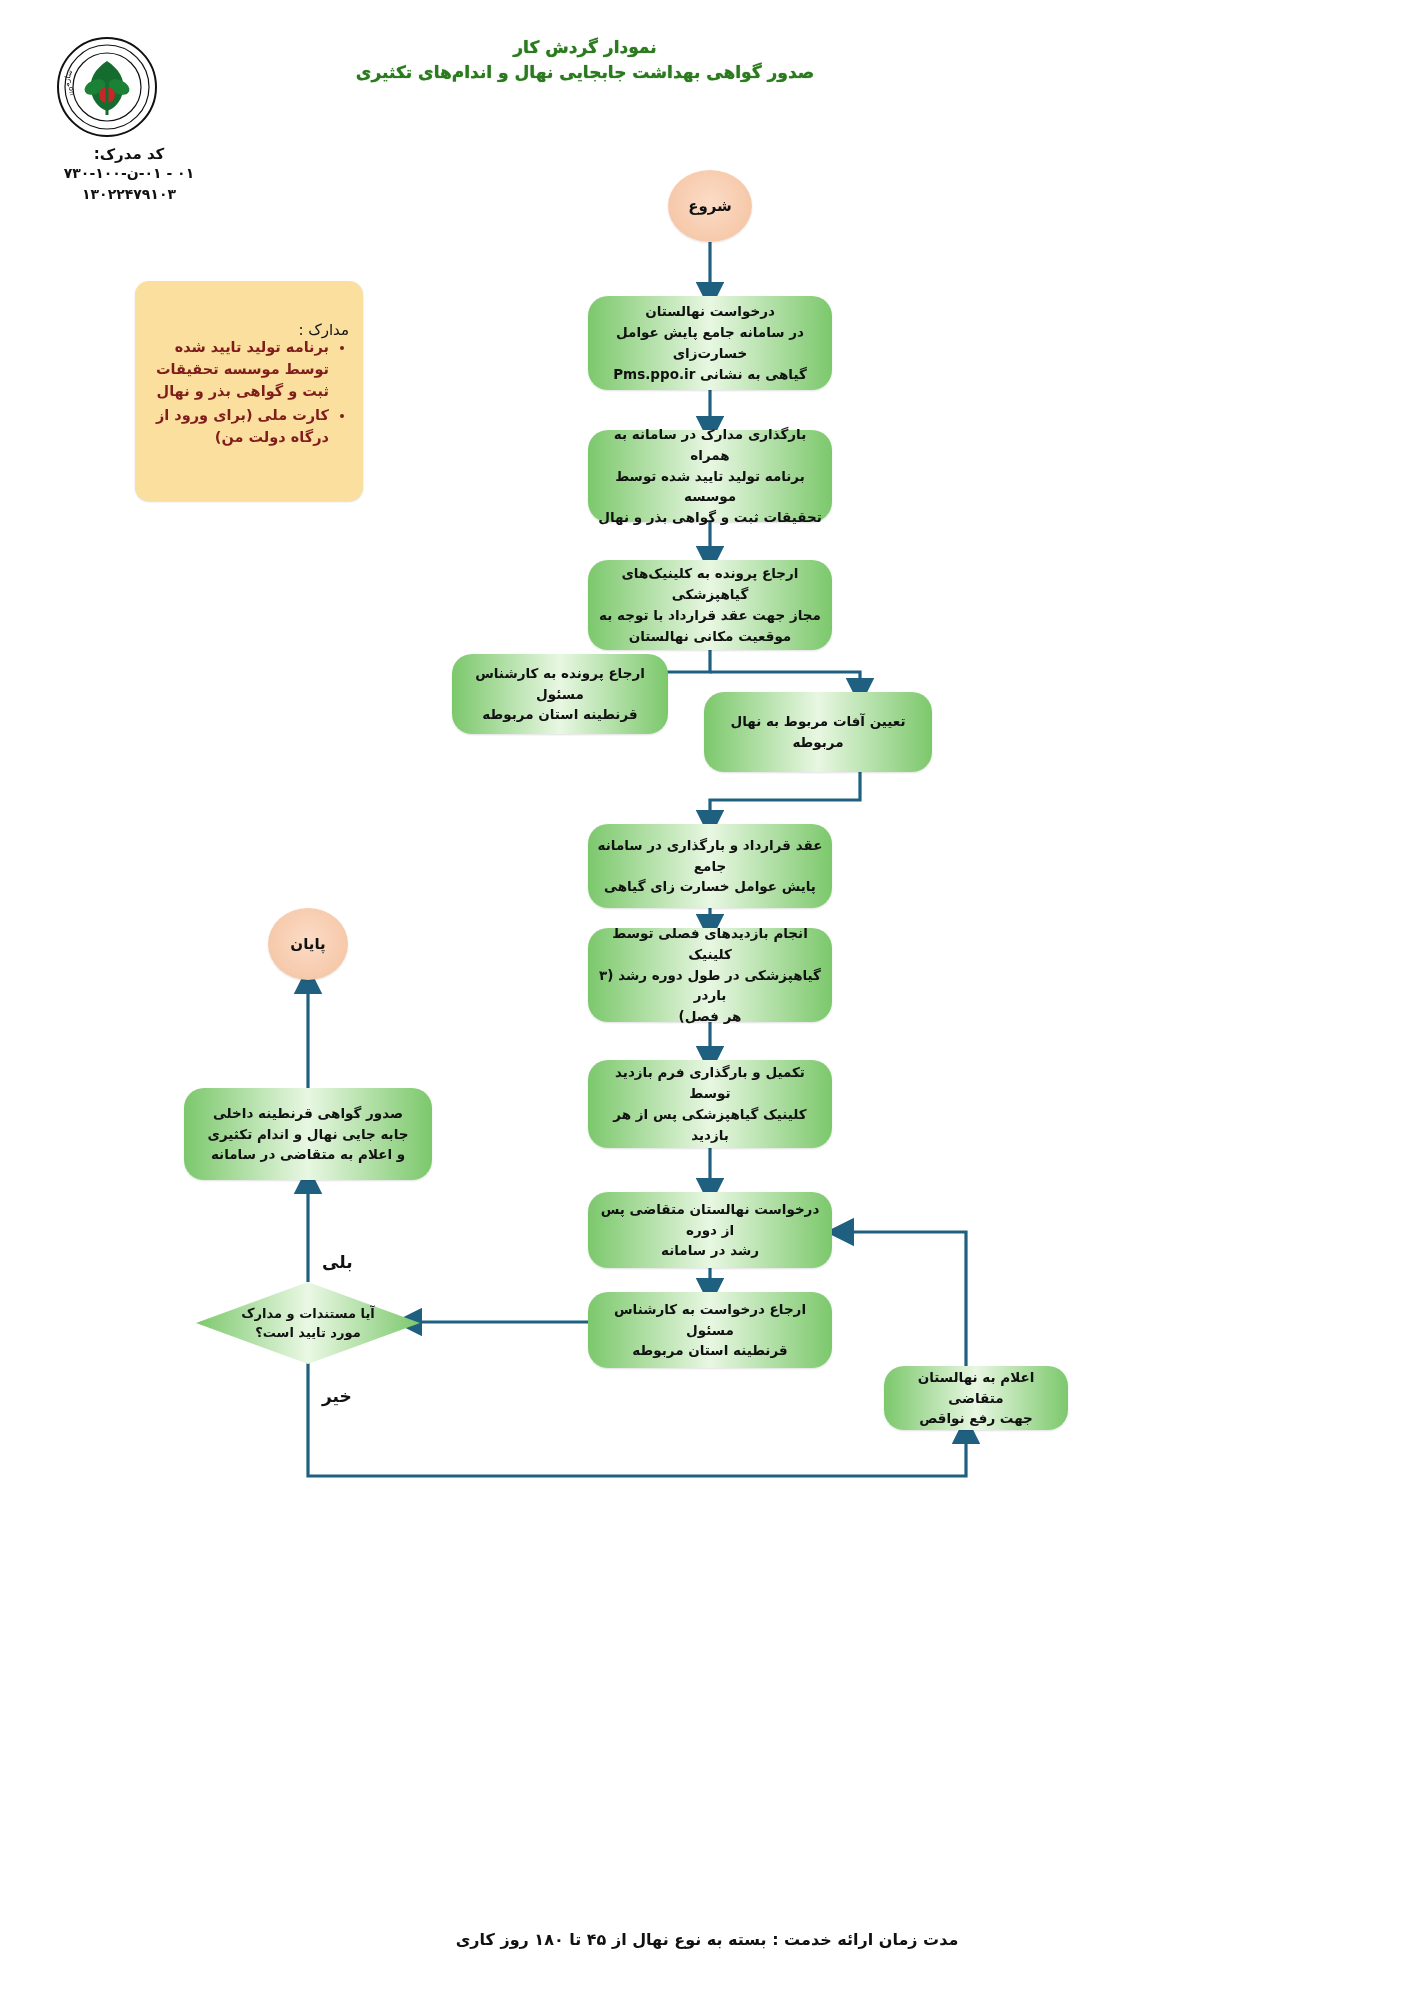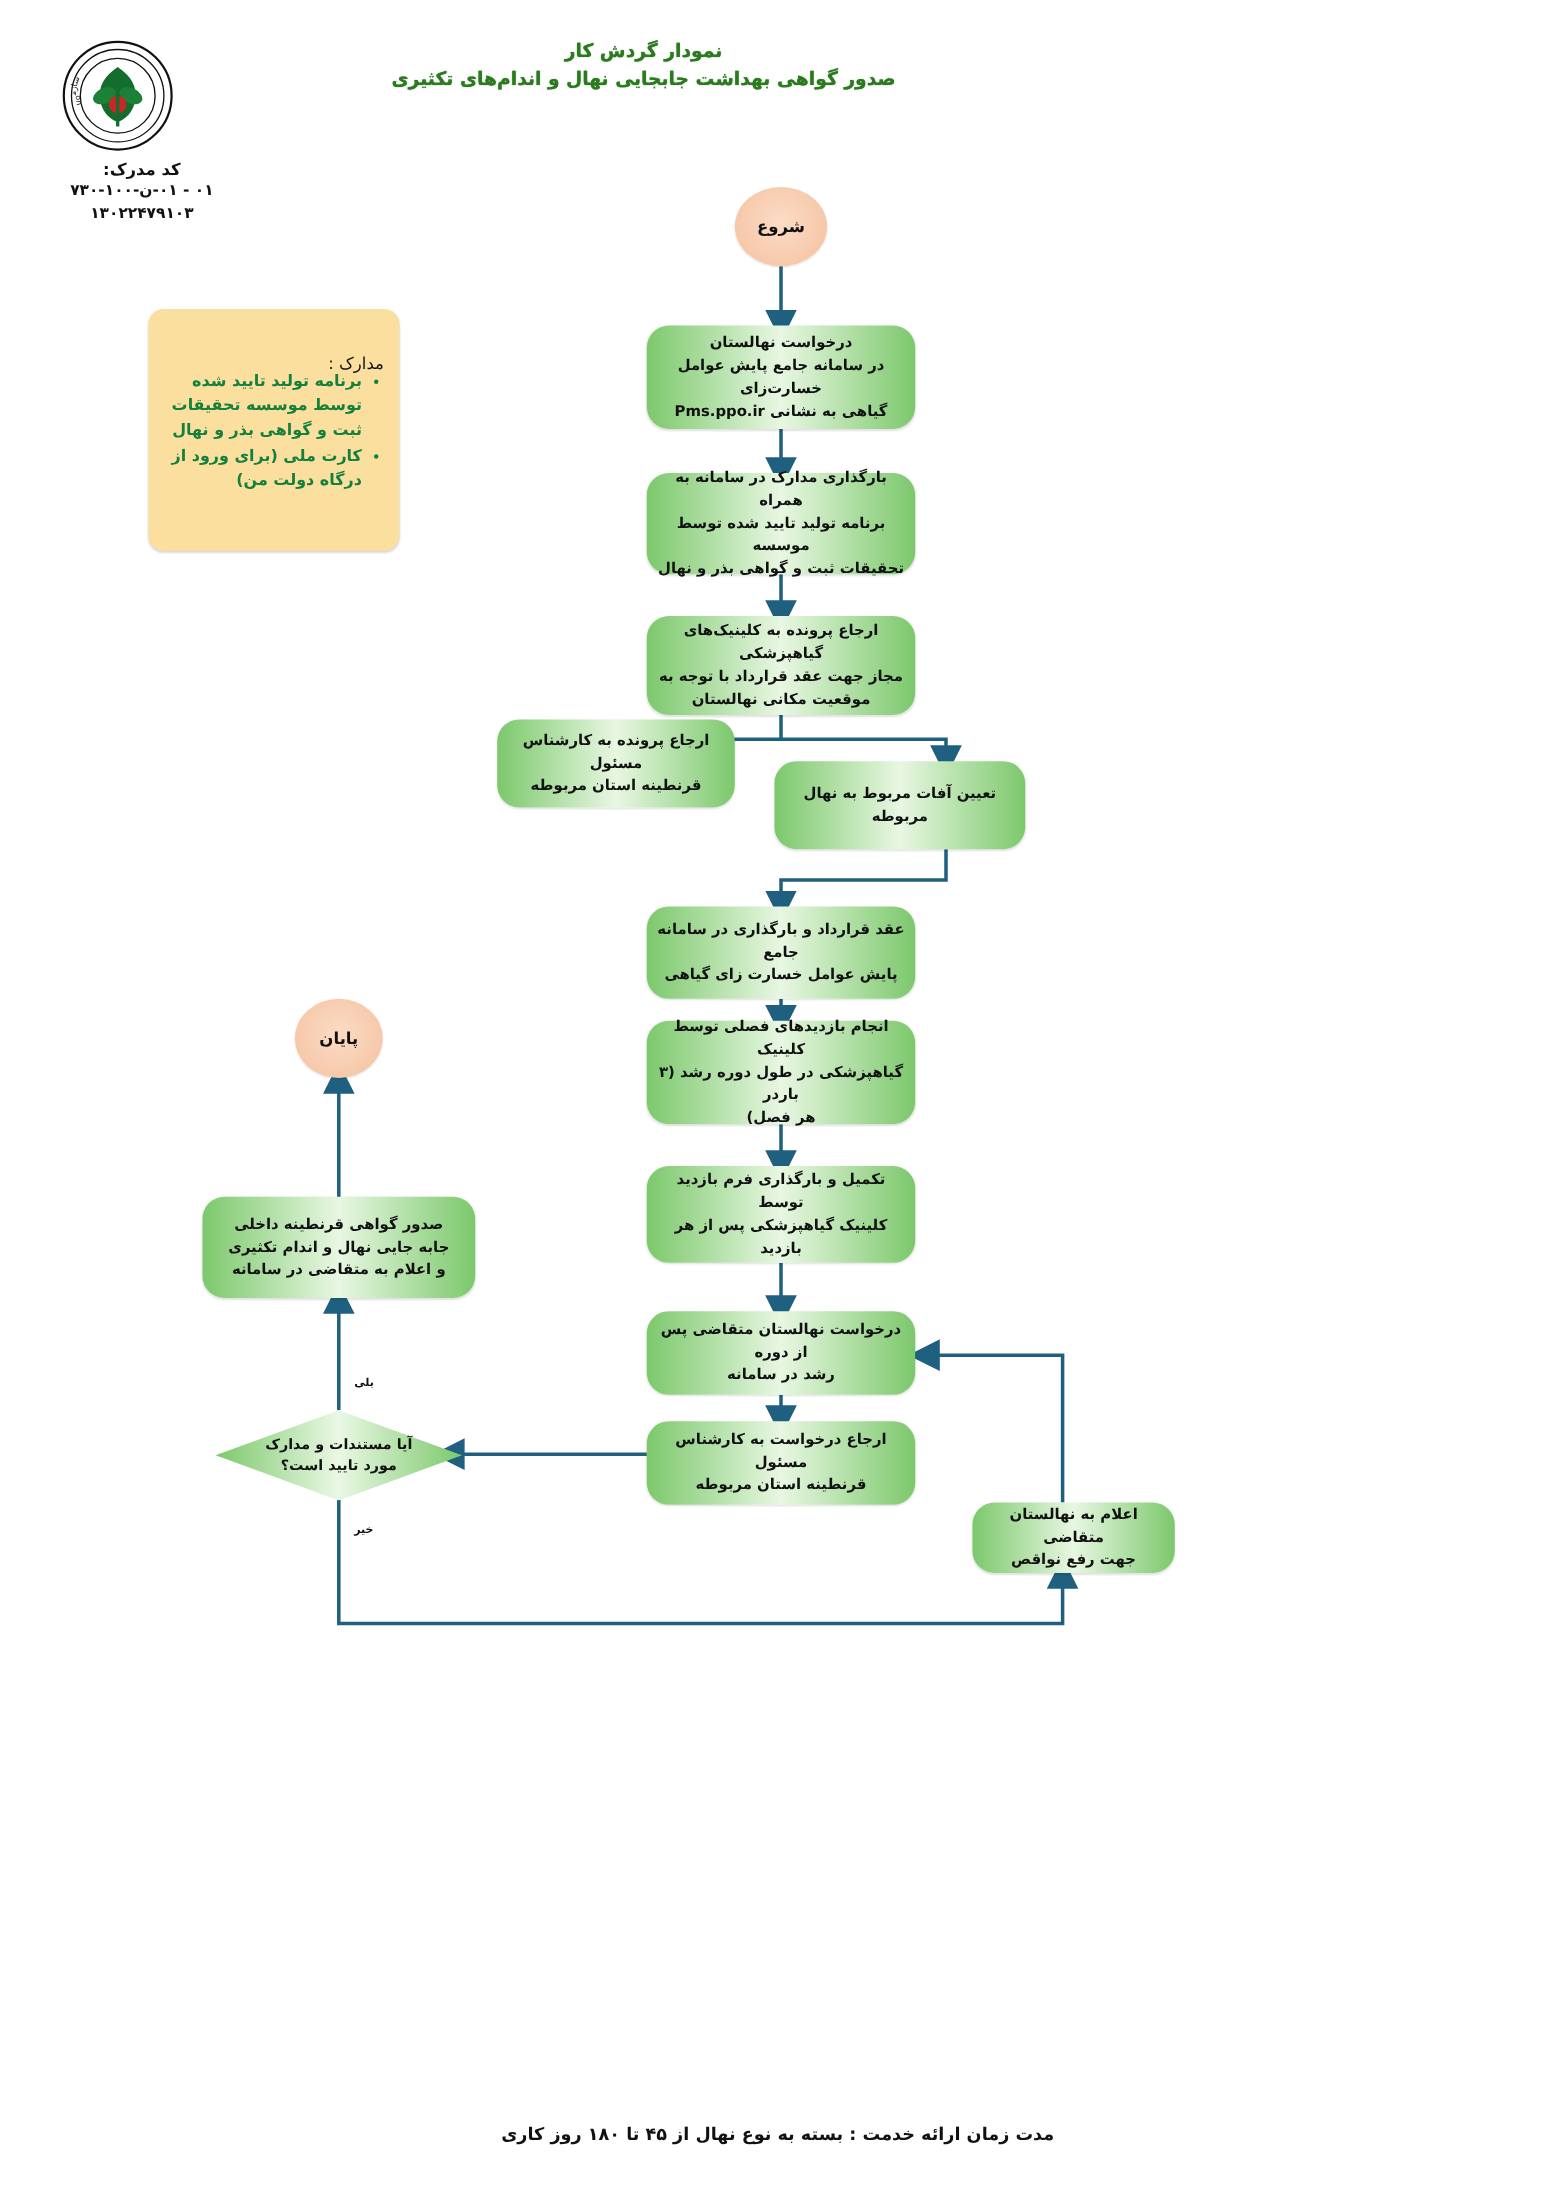--- a/index.html
+++ b/index.html
@@ -27,21 +27,21 @@
     box-shadow:0 1px 2px rgba(0,0,0,.15);
   }
   #docs-title{
     position:absolute;right:14px;top:40px;font-size:15px;font-weight:normal;color:#111;
   }
   #docs-list{
     position:absolute;right:16px;left:14px;top:55px;margin:0;padding:0 18px 0 0;
     list-style:disc;direction:rtl;
   }
   #docs-list li{
-    font-size:14.5px;font-weight:bold;color:#15803d;line-height:1.52;margin-bottom:2px;
+    font-size:14.5px;font-weight:bold;color:#7f1d1d;line-height:1.52;margin-bottom:2px;
     text-align:right;
   }
 
   
   .proc{
     position:absolute;
     background:linear-gradient(90deg,#7cc86c 0%, #e8f7e2 50%, #7cc86c 100%);
     display:flex;align-items:center;justify-content:center;text-align:center;
     color:#111;font-size:13.5px;font-weight:bold;line-height:1.55;
     padding:4px 8px;box-sizing:border-box;
@@ -57,21 +57,21 @@
   }
   .diamond-wrap{position:absolute;}
   .diamond-wrap svg{position:absolute;left:0;top:0;}
   .diamond-label{
     position:absolute;left:0;top:0;width:100%;height:100%;
     display:flex;align-items:center;justify-content:center;text-align:center;
     font-size:13px;font-weight:bold;color:#111;line-height:1.5;
     pointer-events:none;
   }
   .edge-label{
-    position:absolute;font-size:10px;font-weight:bold;color:#111;text-align:center;
+    position:absolute;font-size:17px;font-weight:bold;color:#111;text-align:center;
   }
   #footer{
     position:absolute;left:0;right:0;top:1930px;text-align:center;
     font-size:16px;font-weight:bold;color:#111;
   }
   #wires{position:absolute;left:0;top:0;width:1414px;height:2000px;pointer-events:none;}
 </style>
 </head>
 <body>
 

